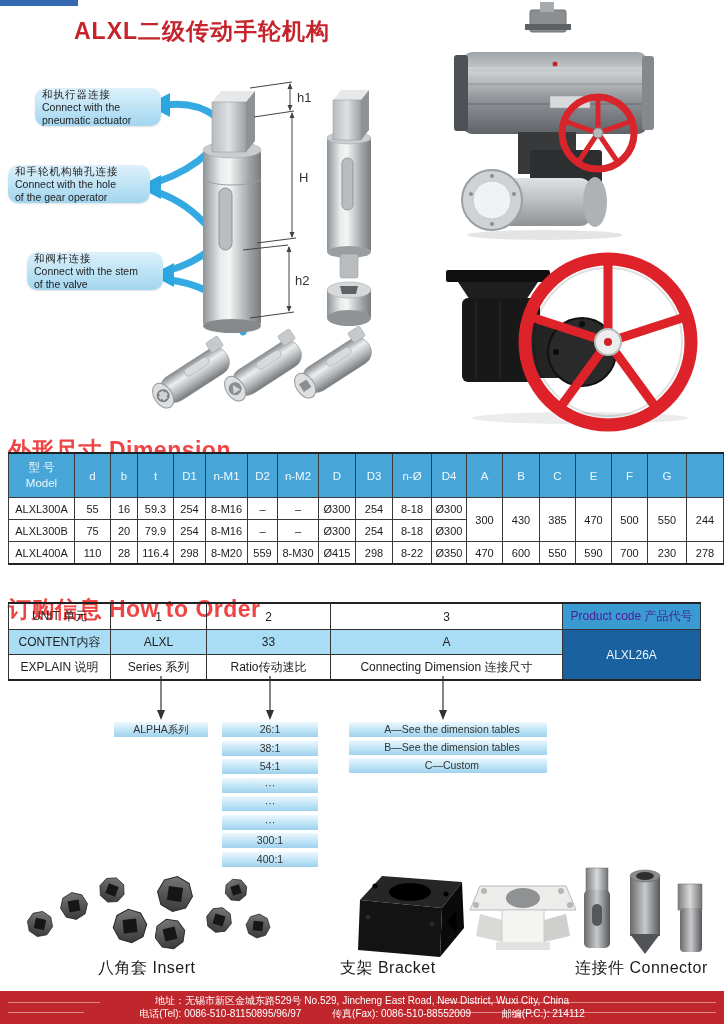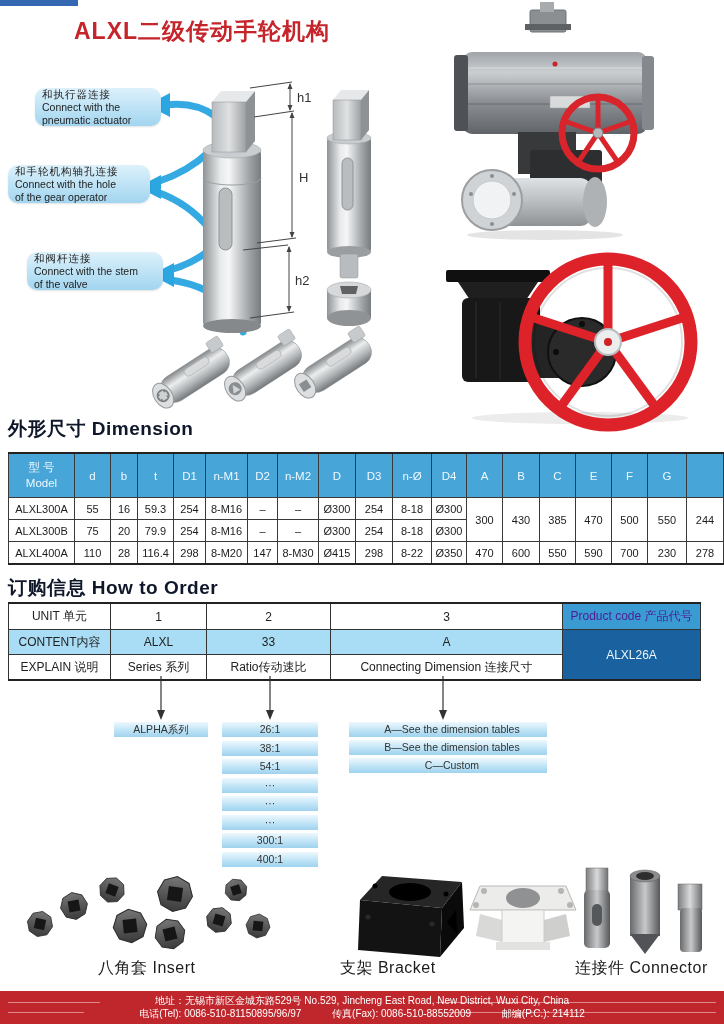--- a/index.html
+++ b/index.html
@@ -20,21 +20,21 @@
     background:linear-gradient(180deg,#ddf1fb 0%,#bce2f5 55%,#a2d5ef 100%);
     border-radius:10px;padding:0 7px;font-size:10.5px;line-height:1.22;color:#1d1d1d;
     box-shadow:0 1px 2px rgba(0,0,0,.12);
   }
   .callout .zh{letter-spacing:1px;}
   .callout-1{left:35px;top:88px;width:112px;}
   .callout-2{left:8px;top:165px;width:128px;}
   .callout-3{left:27px;top:252px;width:122px;}
 
   
-  .sec-heading{font-size:19px;font-weight:bold;color:#0f172a;letter-spacing:.5px;}
+  .sec-heading{font-size:23px;font-weight:bold;color:#ef4444;letter-spacing:.5px;margin-top:19px;}
   .heading-dim{left:8px;top:416px;}
   .heading-order{left:8px;top:575px;}
 
   
   table{border-collapse:collapse;table-layout:fixed;}
   .dim-table{left:8px;top:452px;width:715px;font-size:11px;}
   .dim-table th,.dim-table td{border:1px solid #3a3a3a;text-align:center;padding:0;overflow:hidden;}
   .dim-table thead th{background:#47a5d8;color:#eef8fe;font-weight:normal;height:43px;font-size:11.5px;}
   .dim-table tbody td{height:21px;background:#fff;color:#1c1c1c;}
   .dim-table{border-top:2px solid #222;border-bottom:2px solid #222;}
@@ -382,21 +382,21 @@
     <td>8-18</td>
     <td>Ø300</td>
   </tr>
   <tr>
     <td>ALXL400A</td>
     <td>110</td>
     <td>28</td>
     <td>116.4</td>
     <td>298</td>
     <td>8-M20</td>
-    <td>147</td>
+    <td>559</td>
     <td>8-M30</td>
     <td>Ø415</td>
     <td>298</td>
     <td>8-22</td>
     <td>Ø350</td>
     <td>470</td>
     <td>600</td>
     <td>550</td>
     <td>590</td>
     <td>700</td>

